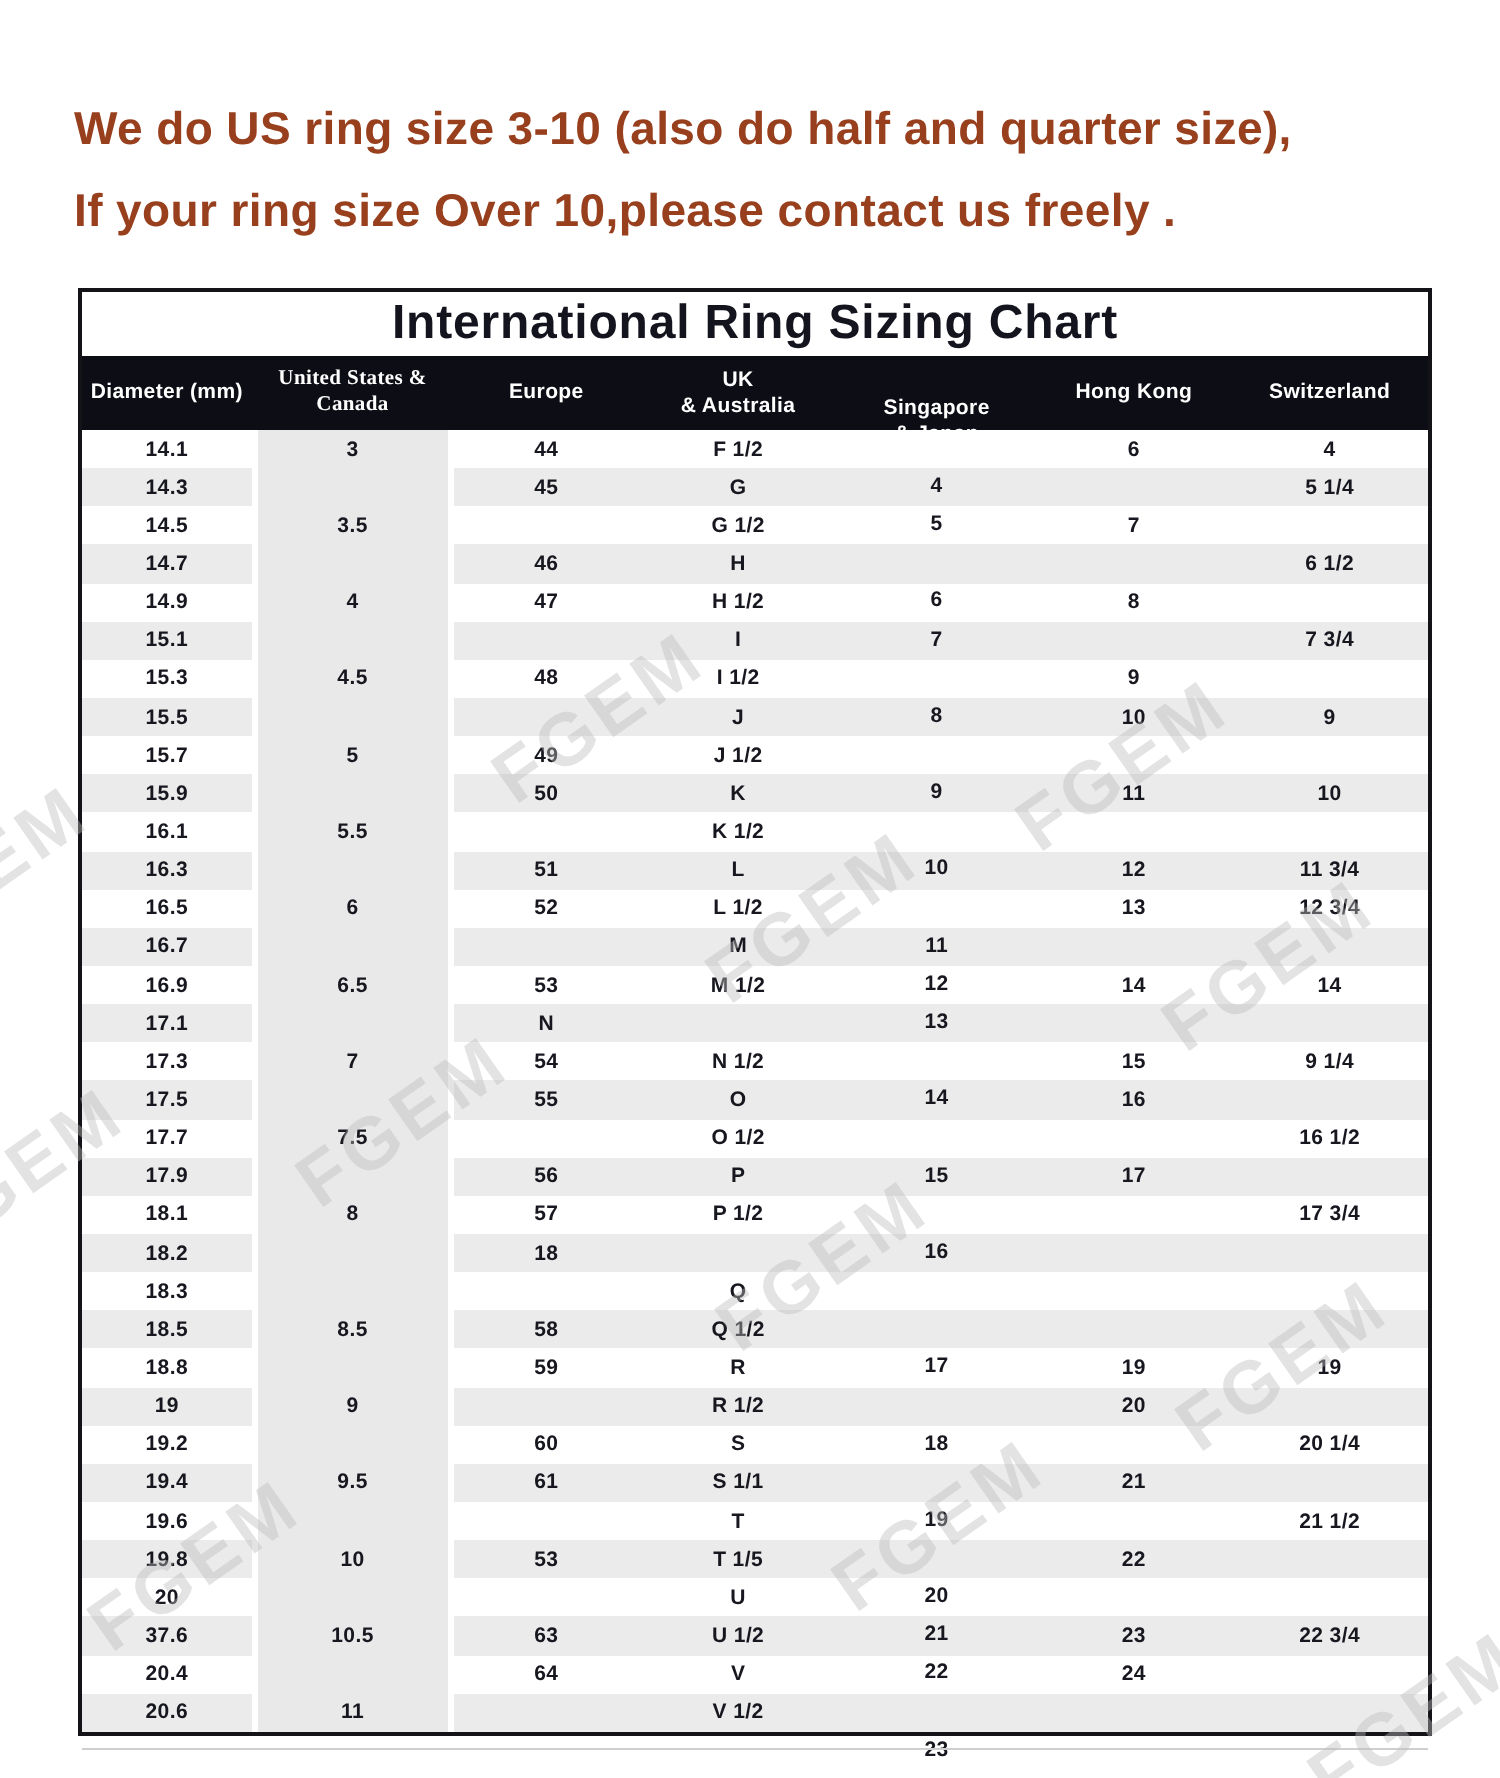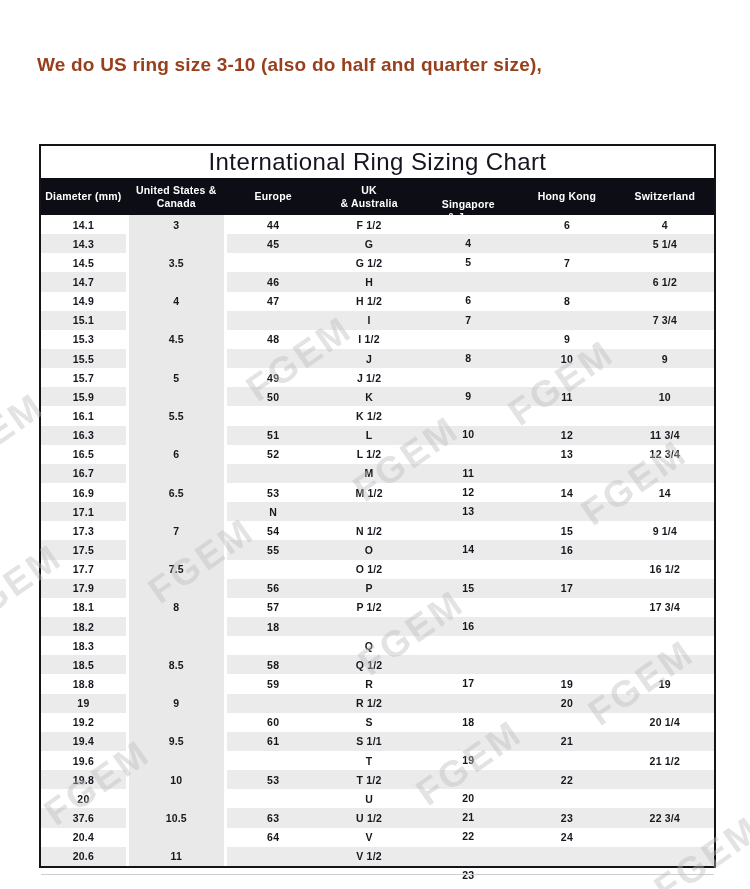--- a/index.html
+++ b/index.html
@@ -9,21 +9,21 @@
     background: #ffffff;
     font-family: "Liberation Sans", sans-serif;
     overflow: hidden;
   }
 
   
   .intro {
     position: absolute;
     left: 37px;
     top: 44px;
-    font-size: 19px;
+    font-size: 23px;
     font-weight: bold;
     color: #98401d;
     line-height: 41px;
     letter-spacing: 0.2px;
     white-space: nowrap;
   }
 
   
   .table-wrap {
     position: absolute;
@@ -40,21 +40,21 @@
     bottom: -9px;
     height: 1px;
     background: #cfcfcf;
   }
   .title-band {
     height: 32px;
     display: flex;
     align-items: center;
     justify-content: center;
     font-size: 24px;
-    font-weight: normal;
+    font-weight: bold;
     color: #14141f;
     letter-spacing: 0.4px;
     background: #ffffff;
   }
   .thead {
     display: flex;
     background: #0d0d15;
     color: #ffffff;
     height: 37px;
   }
@@ -82,21 +82,21 @@
     white-space: nowrap;
   }
   
   .c1 { width: 12.6%; align-items: center; }
   .c2 { width: 15.0%; background: #e9e9e9; border-left: 3px solid #fff; border-right: 3px solid #fff; }
   .c3 { width: 13.8%; }
   .c4 { width: 14.7%; }
   .c5 { width: 14.8%; margin-top: 28px; }
   .c6 { width: 14.5%; text-align: center; }
   .c7 { width: 14.6%; }
-  .thead .c2 { background: transparent; border-left: none; border-right: none; }
+  .thead .c2 { background: transparent; border-left: none; border-right: none; font-family: Liberation Serif, serif; }
 
   
   .wm {
     position: absolute;
     font-size: 37px;
     font-weight: bold;
     letter-spacing: 3px;
     color: #bdbdbd;
     opacity: 0.42;
     transform: rotate(-35deg);
@@ -115,20 +115,21 @@
   .wm9  { left: 582px; top: 662px; }
   .wm10 { left: 410px; top: 742px; }
   .wm11 { left: 38px;  top: 762px; }
   .wm12 { left: 648px; top: 838px; }
 </style>
 </head>
 <body>
 
 <div class="intro">
   <div>We do US ring size 3-10 (also do half and quarter size),</div>
+  <div>If your ring size Over 10,please contact us freely .</div>
 </div>
 
 <div class="table-wrap">
   <div class="title-band">International Ring Sizing Chart</div>
   <div class="thead">
       <div class="hcell c1">
         <div>Diameter (mm)</div>
       </div>
       <div class="hcell c2">
         <div>United States &amp;</div>
@@ -411,21 +412,21 @@
         <div class="tcell c3"></div>
         <div class="tcell c4">T</div>
         <div class="tcell c5"></div>
         <div class="tcell c6"></div>
         <div class="tcell c7">21 1/2</div>
       </div>
       <div class="trow">
         <div class="tcell c1">19.8</div>
         <div class="tcell c2">10</div>
         <div class="tcell c3">53</div>
-        <div class="tcell c4">T 1/2</div>
+        <div class="tcell c4">T 1/5</div>
         <div class="tcell c5">20</div>
         <div class="tcell c6">22</div>
         <div class="tcell c7"></div>
       </div>
       <div class="trow">
         <div class="tcell c1">20</div>
         <div class="tcell c2"></div>
         <div class="tcell c3"></div>
         <div class="tcell c4">U</div>
         <div class="tcell c5">21</div>

